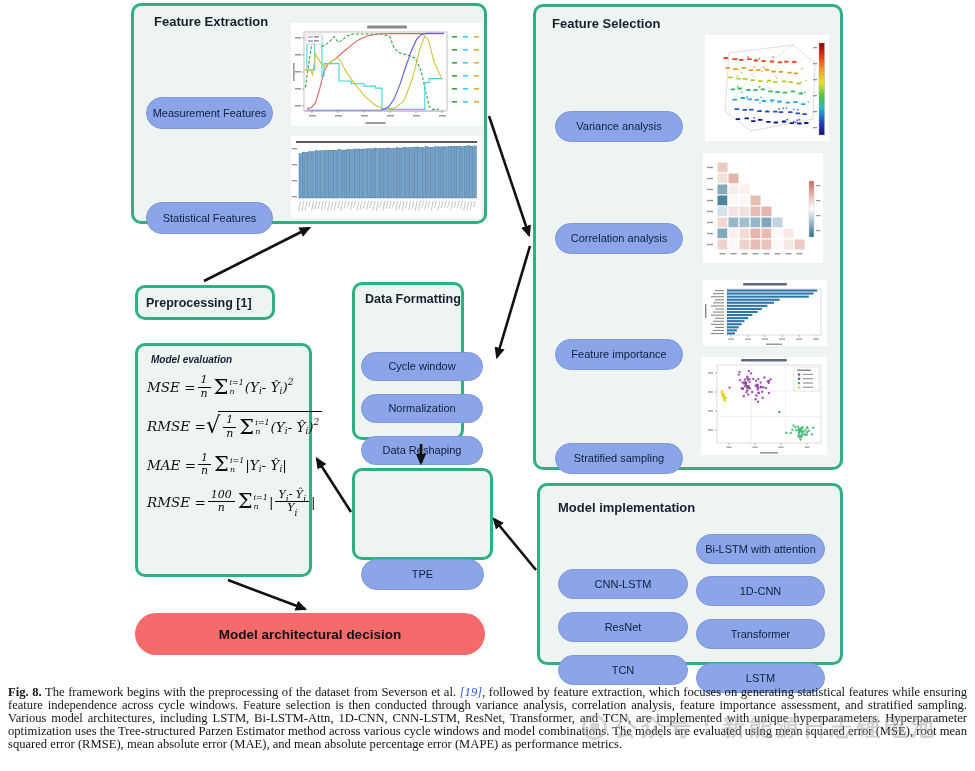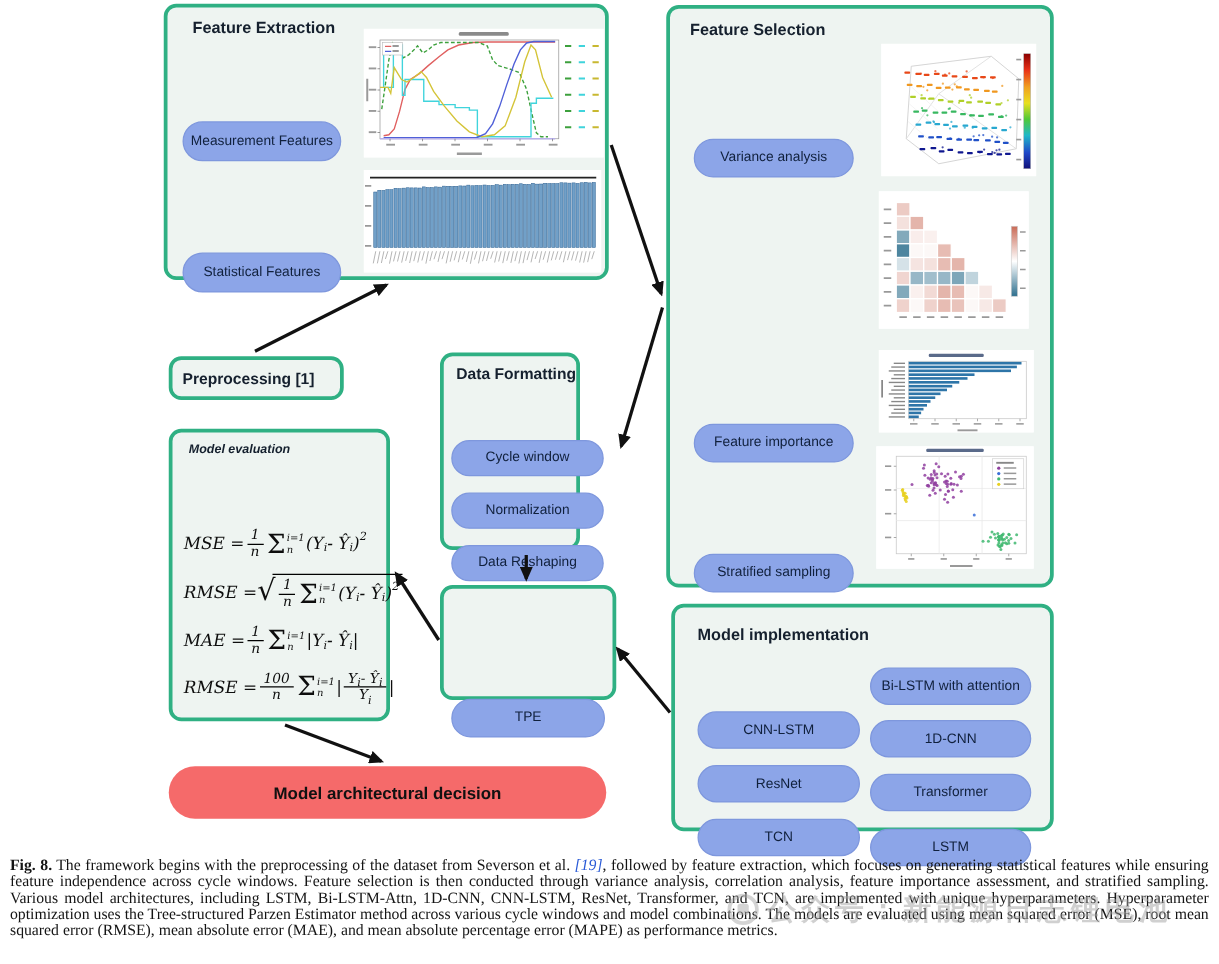--- a/index.html
+++ b/index.html
@@ -10,21 +10,21 @@
   .btitle{position:absolute;font-weight:700;font-size:13px;color:#15202e;white-space:nowrap;}
   .pill{position:absolute;background:var(--pill,#8ca5e8);border:1px solid #7e97dd;
         border-radius:16px;display:flex;align-items:center;justify-content:center;
         font-size:11px;color:#10203c;box-sizing:border-box;text-align:center;line-height:1.1;margin-top:39px;}
   .chart{position:absolute;background:#fff;}
   #decision-pill{position:absolute;left:135px;top:613px;width:350px;height:42px;
         background:var(--red,#f56a6a);border-radius:21px;display:flex;align-items:center;
         justify-content:center;font-weight:700;font-size:13.5px;color:#111;}
   #arrow-layer{position:absolute;left:0;top:0;pointer-events:none;z-index:10;}
   
-  #formulas{position:absolute;left:9px;top:28px;right:4px;display:flex;flex-direction:column;gap:11px;margin-top:48px;}
+  #formulas{position:absolute;left:9px;top:28px;right:4px;display:flex;flex-direction:column;gap:11px;}
   .formula{font-family:"DejaVu Serif","Liberation Serif",serif;font-style:italic;font-size:13.5px;
            display:flex;align-items:center;color:#0d0d0d;white-space:nowrap;}
   .ft{display:inline-block;}
   .fsub{font-size:9px;position:relative;top:4px;}
   .fsup{font-size:9px;position:relative;top:-5px;}
   .ffrac{display:inline-flex;flex-direction:column;align-items:center;font-size:11px;
          line-height:1.15;margin:0 2px;font-style:italic;}
   .fnum{border-bottom:1px solid #000;padding:0 3px;display:inline-flex;align-items:center;}
   .fden{display:inline-flex;align-items:center;}
   .fsum{display:inline-flex;align-items:center;margin:0 1px;}
@@ -232,20 +232,21 @@
         <rect x="1" y="12" width="5" height="1.4" fill="#999"></rect>
         <rect x="1" y="28" width="5" height="1.4" fill="#999"></rect>
         <rect x="1" y="44" width="5" height="1.4" fill="#999"></rect>
         <rect x="1" y="60" width="5" height="1.4" fill="#999"></rect>
       </svg>
   </div>
 
   <div class="gbox" style="left:533px;top:4px;width:310px;height:466px;">
     <div class="btitle" style="left:16px;top:9px;">Feature Selection</div>
     <div class="pill" style="left:19px;top:65px;width:128px;height:31px;">Variance analysis</div>
+    <div class="pill" style="left:19px;top:177px;width:128px;height:31px;">Correlation analysis</div>
     <div class="pill" style="left:19px;top:293px;width:128px;height:31px;">Feature importance</div>
     <div class="pill" style="left:19px;top:397px;width:128px;height:31px;">Stratified sampling</div>
     <svg class="chart" style="left:169px;top:28px;" width="124" height="106">
         <rect width="124" height="106" fill="#fff"></rect>
         <polygon points="24,18 88,10 110,28 108,84 46,96 20,76" fill="none" stroke="#cfcfcf" stroke-width="0.7"></polygon>
         <line x1="46" y1="40" x2="88" y2="10" stroke="#d8d8d8" stroke-width="0.6"></line>
         <line x1="46" y1="40" x2="108" y2="84" stroke="#d8d8d8" stroke-width="0.6"></line>
         <line x1="46" y1="40" x2="20" y2="76" stroke="#d8d8d8" stroke-width="0.6"></line>
         <line x1="21.2" y1="62" x2="44.5" y2="82" stroke="#eee" stroke-width="0.5"></line>
         <line x1="22.4" y1="48" x2="45" y2="68" stroke="#eee" stroke-width="0.5"></line>

